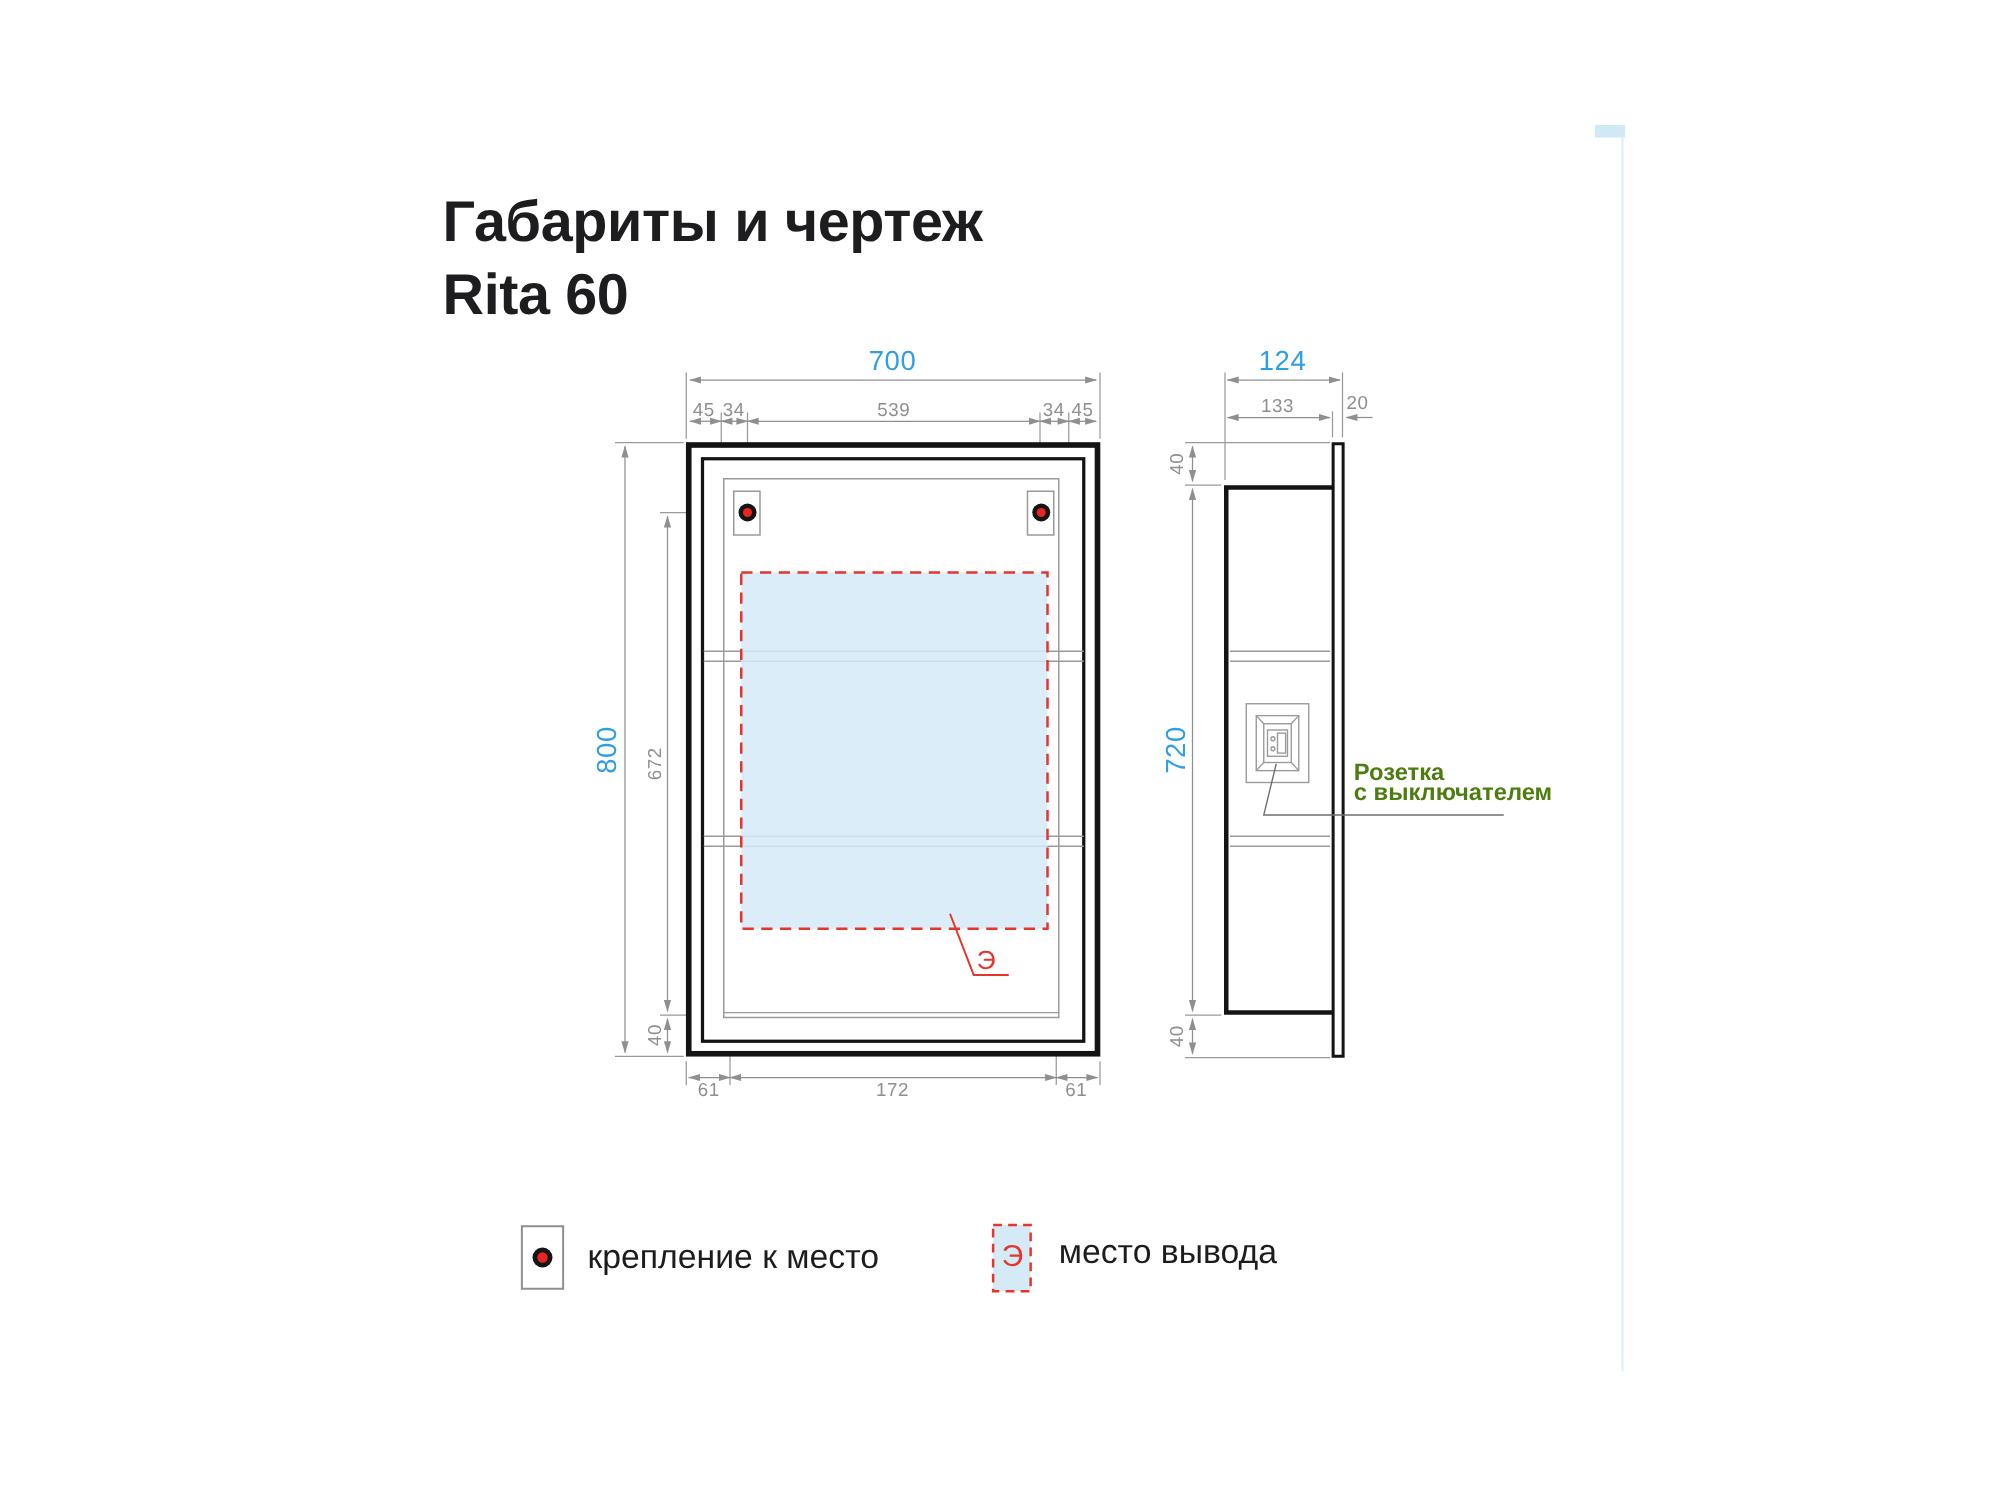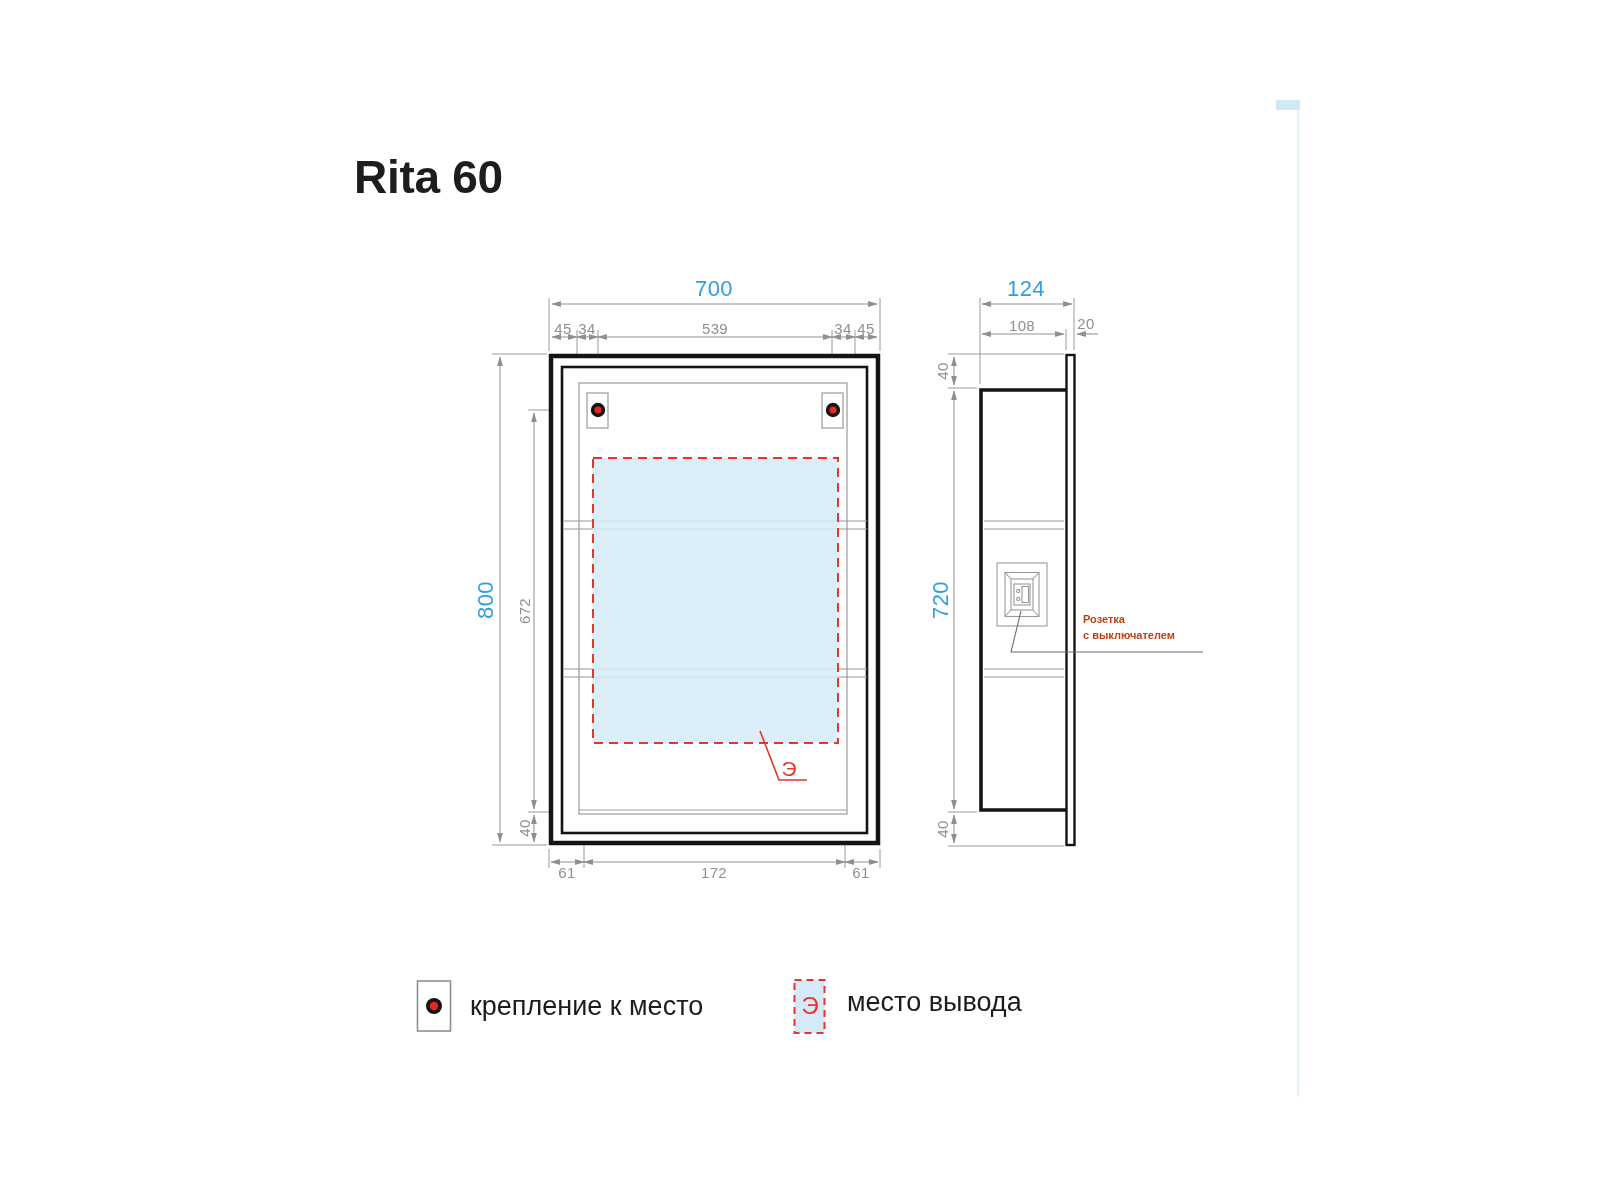--- a/index.html
+++ b/index.html
@@ -10,22 +10,22 @@
   .hlab{position:absolute;transform:translate(-50%,-50%);white-space:nowrap;}
   .vlab{position:absolute;transform:translate(-50%,-50%) rotate(-90deg);white-space:nowrap;}
   .llab{position:absolute;transform:translate(0,-50%);white-space:nowrap;}
   .dim{font-size:15px;color:#8f8f8f;letter-spacing:.4px;}
   .dim-big{font-size:22px;color:#2d9fe2;letter-spacing:.4px;}
   .red{color:#e6352b;}
   .e-mark{font-size:21px;}
   .e-mark-legend{font-size:24px;}
   .title{position:absolute;left:354px;top:148px;font-size:46px;line-height:58px;
          font-weight:700;color:#1d1d1f;letter-spacing:-.3px;}
-  .socket-label{position:absolute;left:1083px;top:611px;font-size:11px;
-                font-weight:700;line-height:16px;color:#c2410c;}
+  .socket-label{position:absolute;left:1083px;top:611px;font-size:19px;
+                font-weight:700;line-height:16px;color:#4d7c0f;}
   .legend-label{font-size:27px;color:#1c1c1c;}
 </style>
 </head>
 <body>
 
 <div class="stage">
 
   <svg class="draw" width="1600" height="1200" viewBox="0 0 1600 1200">
     <defs>
       <marker id="arr" viewBox="0 0 11 8" refX="10.2" refY="4" markerWidth="10" markerHeight="7" orient="auto-start-reverse">
@@ -150,39 +150,40 @@
 
     <g>
       <rect x="417.5" y="981" width="33" height="50" fill="#ffffff" stroke="#8f8f8f" stroke-width="1.6"></rect>
       <circle cx="434" cy="1006" r="8" fill="#151515"></circle>
       <circle cx="434" cy="1006" r="4.2" fill="#e8251f"></circle>
       <rect x="794.5" y="980" width="30" height="53" fill="#d4eaf7" stroke="#e6352b" stroke-width="2" stroke-dasharray="7 5"></rect>
     </g>
   </svg>
 
   <div class="title">
+    <div>Габариты и чертеж</div>
     <div>Rita 60</div>
   </div>
 
   <div class="hlab dim-big" style="left:714px;top:289px">700</div>
   <div class="hlab dim" style="left:563px;top:328px">45</div>
   <div class="hlab dim" style="left:587px;top:328px">34</div>
   <div class="hlab dim" style="left:715px;top:328px">539</div>
   <div class="hlab dim" style="left:843px;top:328px">34</div>
   <div class="hlab dim" style="left:866px;top:328px">45</div>
   <div class="vlab dim-big" style="left:486px;top:600px">800</div>
   <div class="vlab dim" style="left:524px;top:611px">672</div>
   <div class="vlab dim" style="left:524px;top:828px">40</div>
   <div class="hlab dim" style="left:567px;top:872px">61</div>
   <div class="hlab dim" style="left:714px;top:872px">172</div>
   <div class="hlab dim" style="left:861px;top:872px">61</div>
   <div class="hlab red e-mark" style="left:789px;top:769px">Э</div>
 
   <div class="hlab dim-big" style="left:1026px;top:289px">124</div>
-  <div class="hlab dim" style="left:1022px;top:325px">108</div>
+  <div class="hlab dim" style="left:1022px;top:325px">133</div>
   <div class="hlab dim" style="left:1086px;top:323px">20</div>
   <div class="vlab dim" style="left:942px;top:371px">40</div>
   <div class="vlab dim-big" style="left:941px;top:600px">720</div>
   <div class="vlab dim" style="left:942px;top:829px">40</div>
 
   <div class="socket-label">
     <div>Розетка</div>
     <div>с выключателем</div>
   </div>
 

